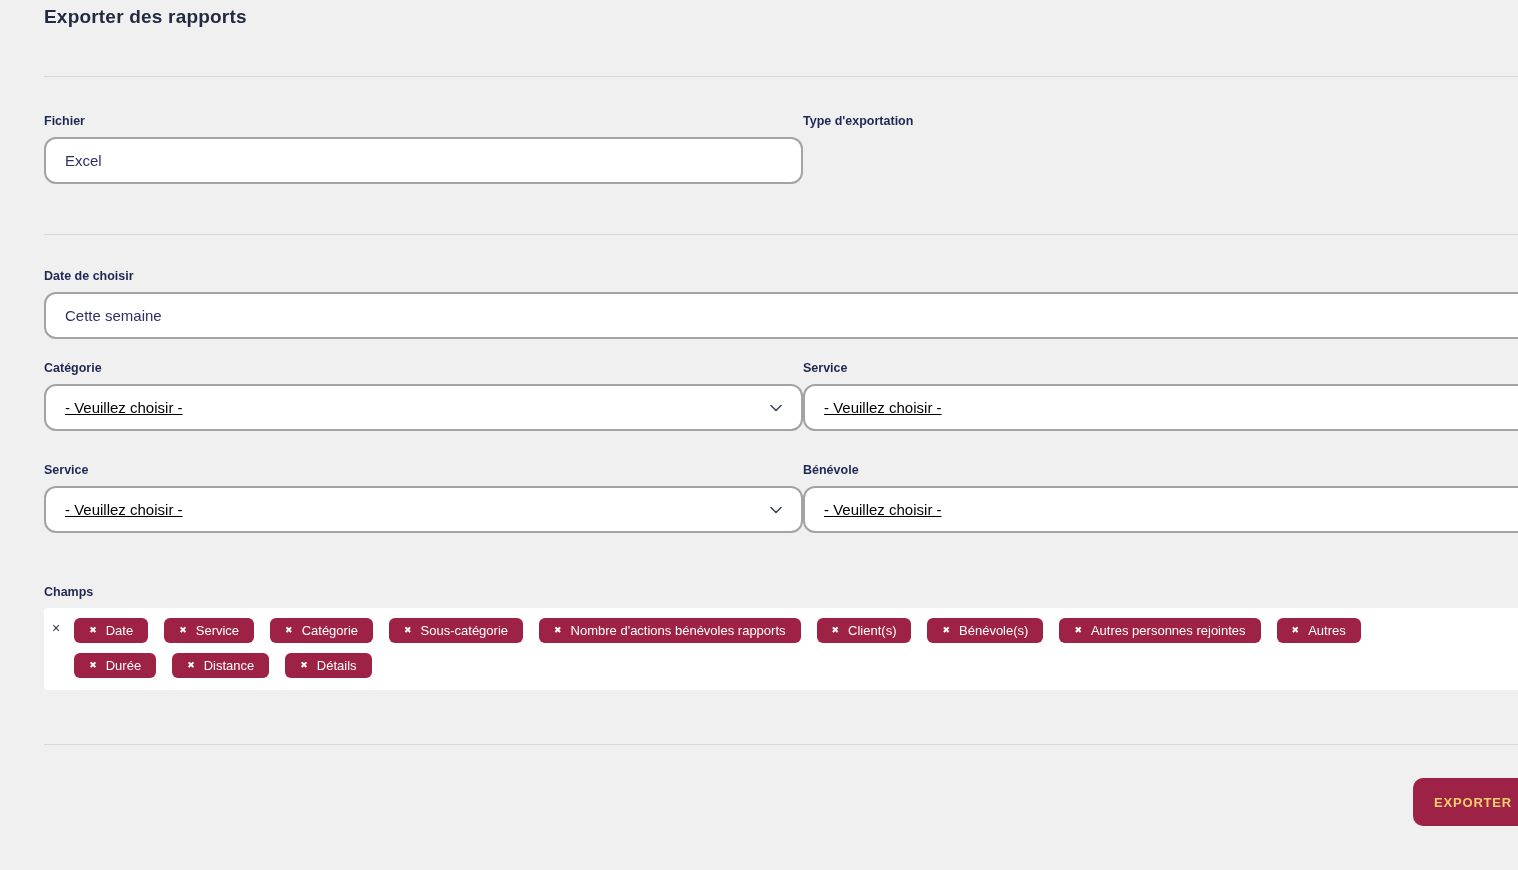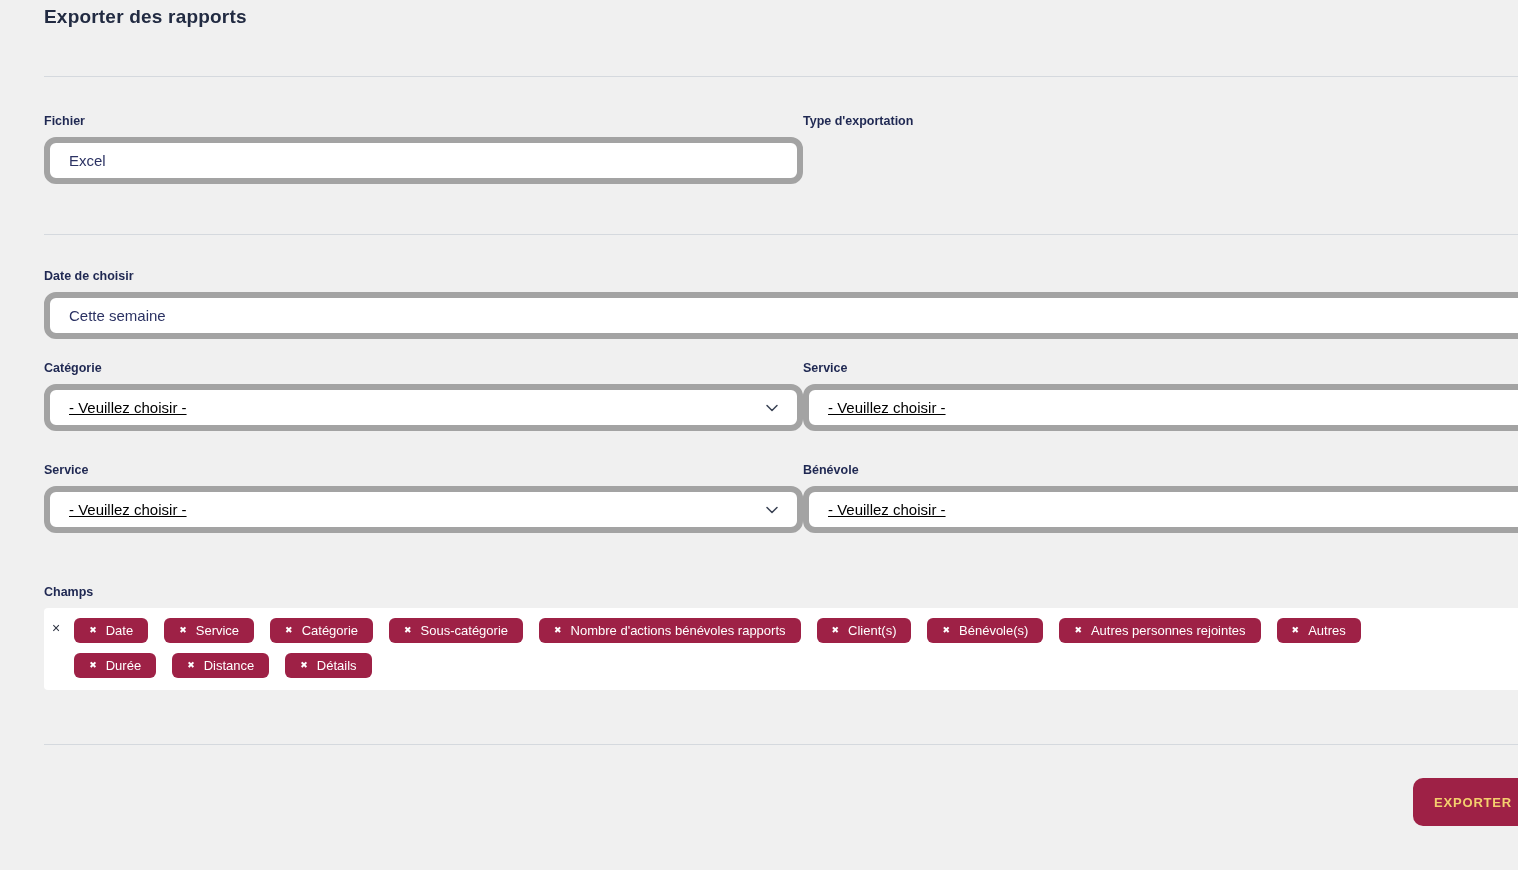--- a/index.html
+++ b/index.html
@@ -40,21 +40,21 @@
     font-size: 12.5px;
     font-weight: 700;
     color: #1f2852;
     margin-bottom: 9px;
   }
 
   .control {
     position: relative;
     height: 47px;
     background: #ffffff;
-    border: 6px solid #a3a3a3;
+    border: 2px solid #a3a3a3;
     border-radius: 12px;
     display: flex;
     align-items: center;
     padding: 0 44px 0 19px;
     font-size: 15px;
     color: #2b3263;
     cursor: pointer;
   }
   input.control {
     width: 100%;

